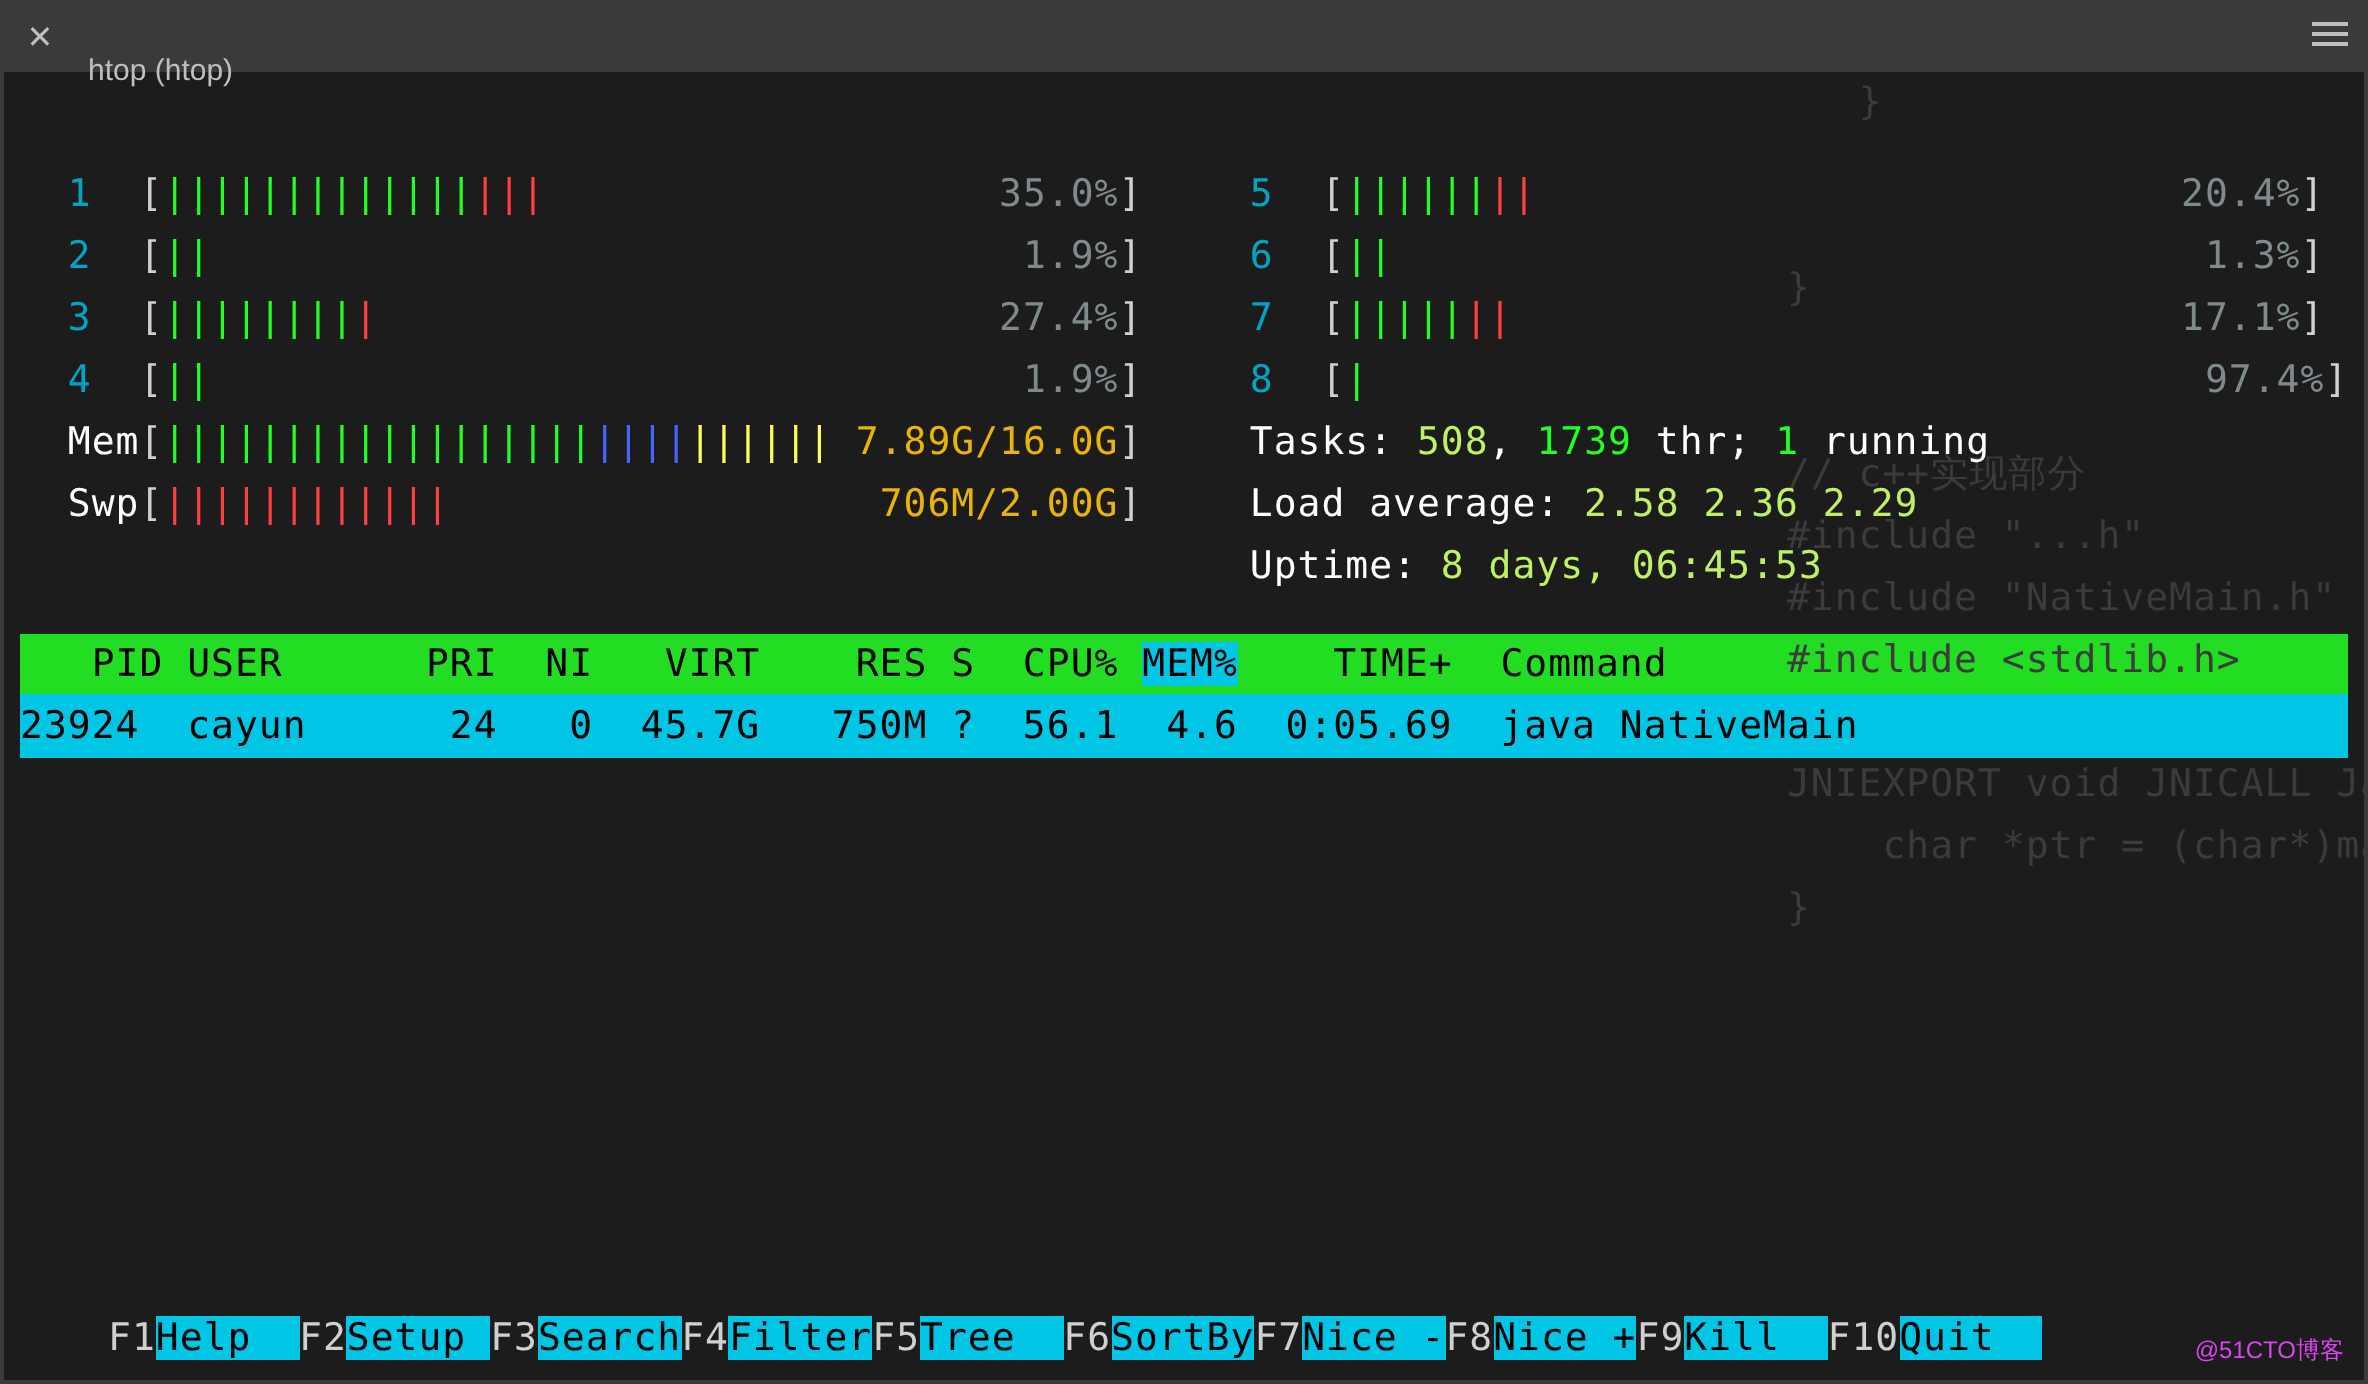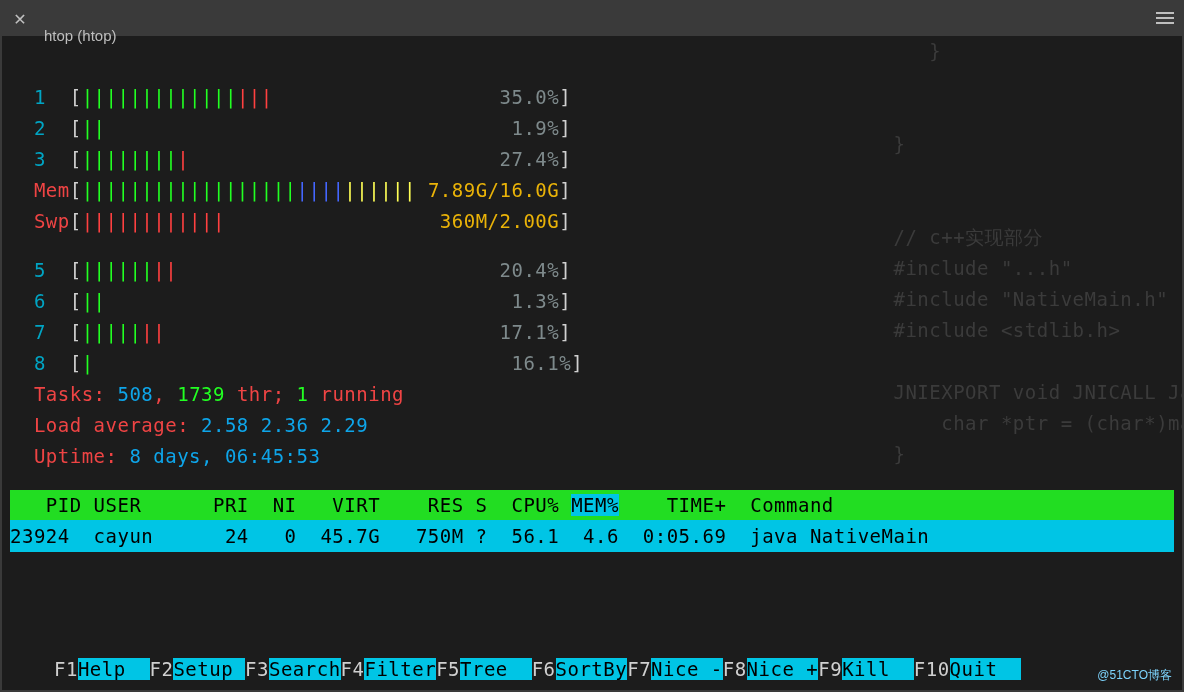--- a/index.html
+++ b/index.html
@@ -49,34 +49,33 @@
     pointer-events: none;
     font-family: inherit;
     line-height: 31px;
   }
 
   .meters {
     position: relative;
     padding-top: 46px;
     display: flex;
     gap: 18px;
-    flex-direction: column;
   }
   .col { flex: 1; min-width: 0; }
   .row { white-space: pre; color: #00a5c4; }
   .num   { color: #00a5c4; }
   .bracket { color: #d0d0d0; }
   .bar-g { color: #22ff22; }
   .bar-r { color: #ff4040; }
   .bar-b { color: #4466ff; }
   .bar-y { color: #ffff55; }
   .pct   { color: #7e8a8c; }
   .memtxt{ color: #eab308; }
-  .label { color: #ef4444; }
-  .white { color: #0ea5e9; }
+  .label { color: #ffffff; }
+  .white { color: #bef264; }
   .green { color: #22ff22; margin-top: 32px; }
 
   .header-row {
     background: #22dd22;
     color: #000;
     white-space: pre;
     line-height: 30px;
     margin-top: 18px;
   }
   .header-row .sort { background: #00c5e5; text-align: center; }
@@ -98,21 +97,21 @@
     color: #d0d0d0;
     line-height: 30px;
     margin-left: 44px;
   }
   .fkeys .lbl { background: #00c5e5; color: #000; }
 
   .watermark {
     position: absolute;
     right: 10px;
     bottom: 6px;
-    color: #7dd3fc;
+    color: #d946ef;
     font-size: 12px;
     font-family: sans-serif;
   }
 </style>
 </head>
 <body>
 
 <div class="titlebar">
   <span class="close">✕</span>
   <span class="title">htop (htop)</span>
@@ -134,28 +133,29 @@
 
                                                                           JNIEXPORT void JNICALL Java_
                                                                               char *ptr = (char*)mallo
                                                                           }</pre>
 
   <div class="meters">
     <div class="col" id="colL">
         <div class="row"><span class="num">  1  </span><span class="bracket">[</span><span class="bar-g">|||||||||||||</span><span class="bar-r">|||</span>                   <span class="pct">35.0%</span><span class="bracket">]</span></div>
         <div class="row"><span class="num">  2  </span><span class="bracket">[</span><span class="bar-g">||</span>                                  <span class="pct">1.9%</span><span class="bracket">]</span></div>
         <div class="row"><span class="num">  3  </span><span class="bracket">[</span><span class="bar-g">||||||||</span><span class="bar-r">|</span>                          <span class="pct">27.4%</span><span class="bracket">]</span></div>
+        <div class="row"><span class="num">  4  </span><span class="bracket">[</span><span class="bar-g">||</span>                                  <span class="pct">1.9%</span><span class="bracket">]</span></div>
         <div class="row"><span class="label">  Mem</span><span class="bracket">[</span><span class="bar-g">||||||||||||||||||</span><span class="bar-b">||||</span><span class="bar-y">||||||</span> <span class="memtxt">7.89G/16.0G</span><span class="bracket">]</span></div>
-        <div class="row"><span class="label">  Swp</span><span class="bracket">[</span><span class="bar-r">||||||||||||</span>                  <span class="memtxt">360M/2.00G</span><span class="bracket">]</span></div>
+        <div class="row"><span class="label">  Swp</span><span class="bracket">[</span><span class="bar-r">||||||||||||</span>                  <span class="memtxt">706M/2.00G</span><span class="bracket">]</span></div>
       </div>
     <div class="col" id="colR">
         <div class="row"><span class="num">  5  </span><span class="bracket">[</span><span class="bar-g">||||||</span><span class="bar-r">||</span>                           <span class="pct">20.4%</span><span class="bracket">]</span></div>
         <div class="row"><span class="num">  6  </span><span class="bracket">[</span><span class="bar-g">||</span>                                  <span class="pct">1.3%</span><span class="bracket">]</span></div>
         <div class="row"><span class="num">  7  </span><span class="bracket">[</span><span class="bar-g">|||||</span><span class="bar-r">||</span>                            <span class="pct">17.1%</span><span class="bracket">]</span></div>
-        <div class="row"><span class="num">  8  </span><span class="bracket">[</span><span class="bar-g">|</span>                                   <span class="pct">16.1%</span><span class="bracket">]</span></div>
+        <div class="row"><span class="num">  8  </span><span class="bracket">[</span><span class="bar-g">|</span>                                   <span class="pct">97.4%</span><span class="bracket">]</span></div>
         <div class="row">  <span class="label">Tasks: </span><span class="white">508</span><span class="label">, </span><span class="green">1739</span><span class="label"> thr; </span><span class="green">1</span><span class="label"> running</span></div>
         <div class="row">  <span class="label">Load average: </span><span class="white">2.58 2.36 2.29</span></div>
         <div class="row">  <span class="label">Uptime: </span><span class="white">8 days, 06:45:53</span></div>
       </div>
   </div>
 
   <div class="header-row" id="hdr">   PID USER      PRI  NI   VIRT    RES S  CPU% <span class="sort">MEM%</span>    TIME+  Command                                                            </div>
   <div id="procs">
       <div class="proc-row">23924  cayun      24   0  45.7G   750M ?  56.1  4.6  0:05.69  java NativeMain                       </div>
     </div>

